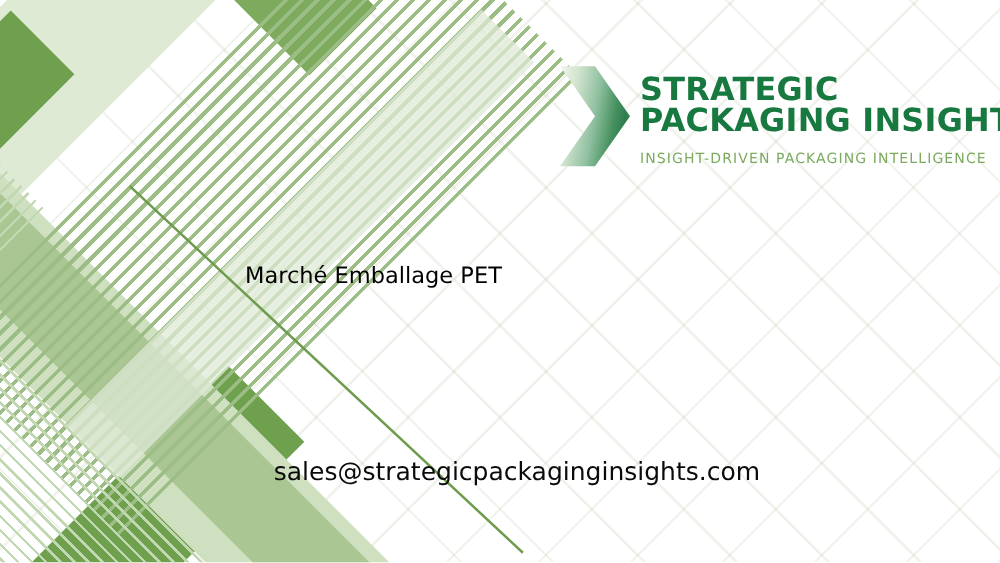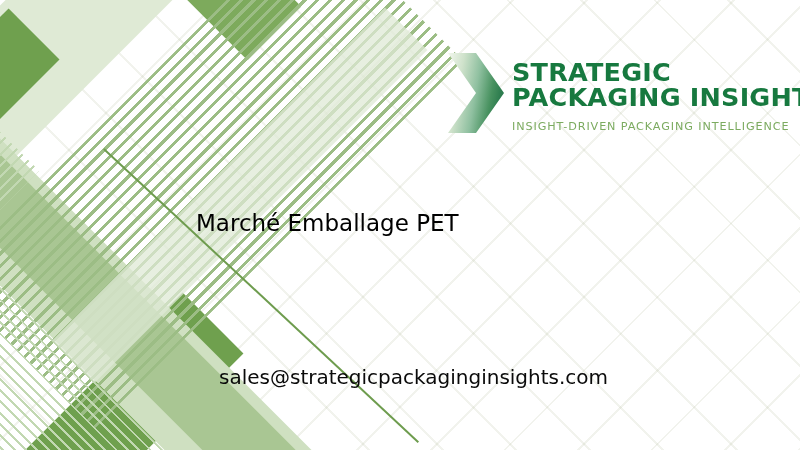--- a/index.html
+++ b/index.html
@@ -111,21 +111,21 @@
     color: #7cab60;
     white-space: nowrap;
   }
 
   
   .slide-title {
     position: absolute;
     left: 196px;
     top: 210px;
     font-family: "DejaVu Sans", sans-serif;
-    font-size: 23px;
+    font-size: 18px;
     color: #000000;
     white-space: nowrap;
   }
   .slide-email {
     position: absolute;
     left: 219px;
     top: 365px;
     font-family: "DejaVu Sans", sans-serif;
     font-size: 20px;
     color: #0a0a0a;

